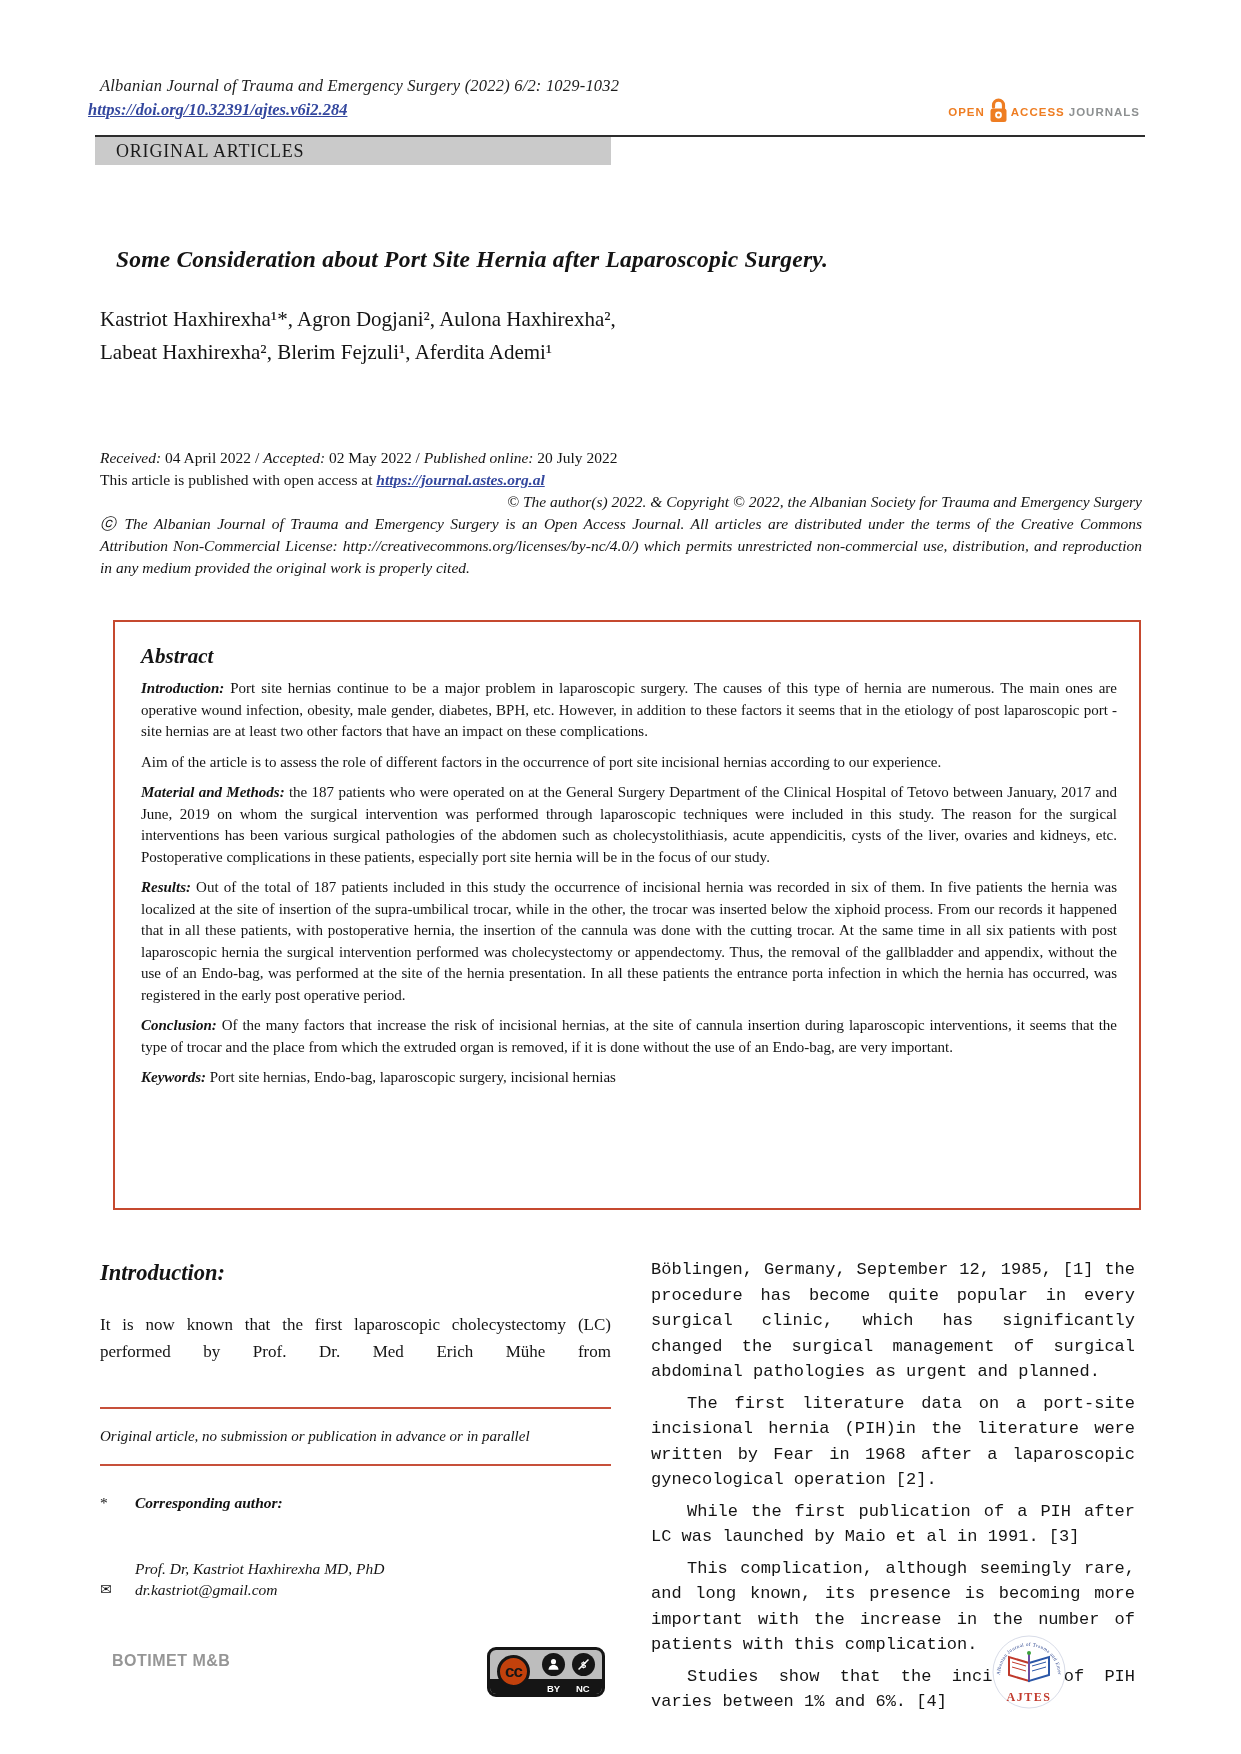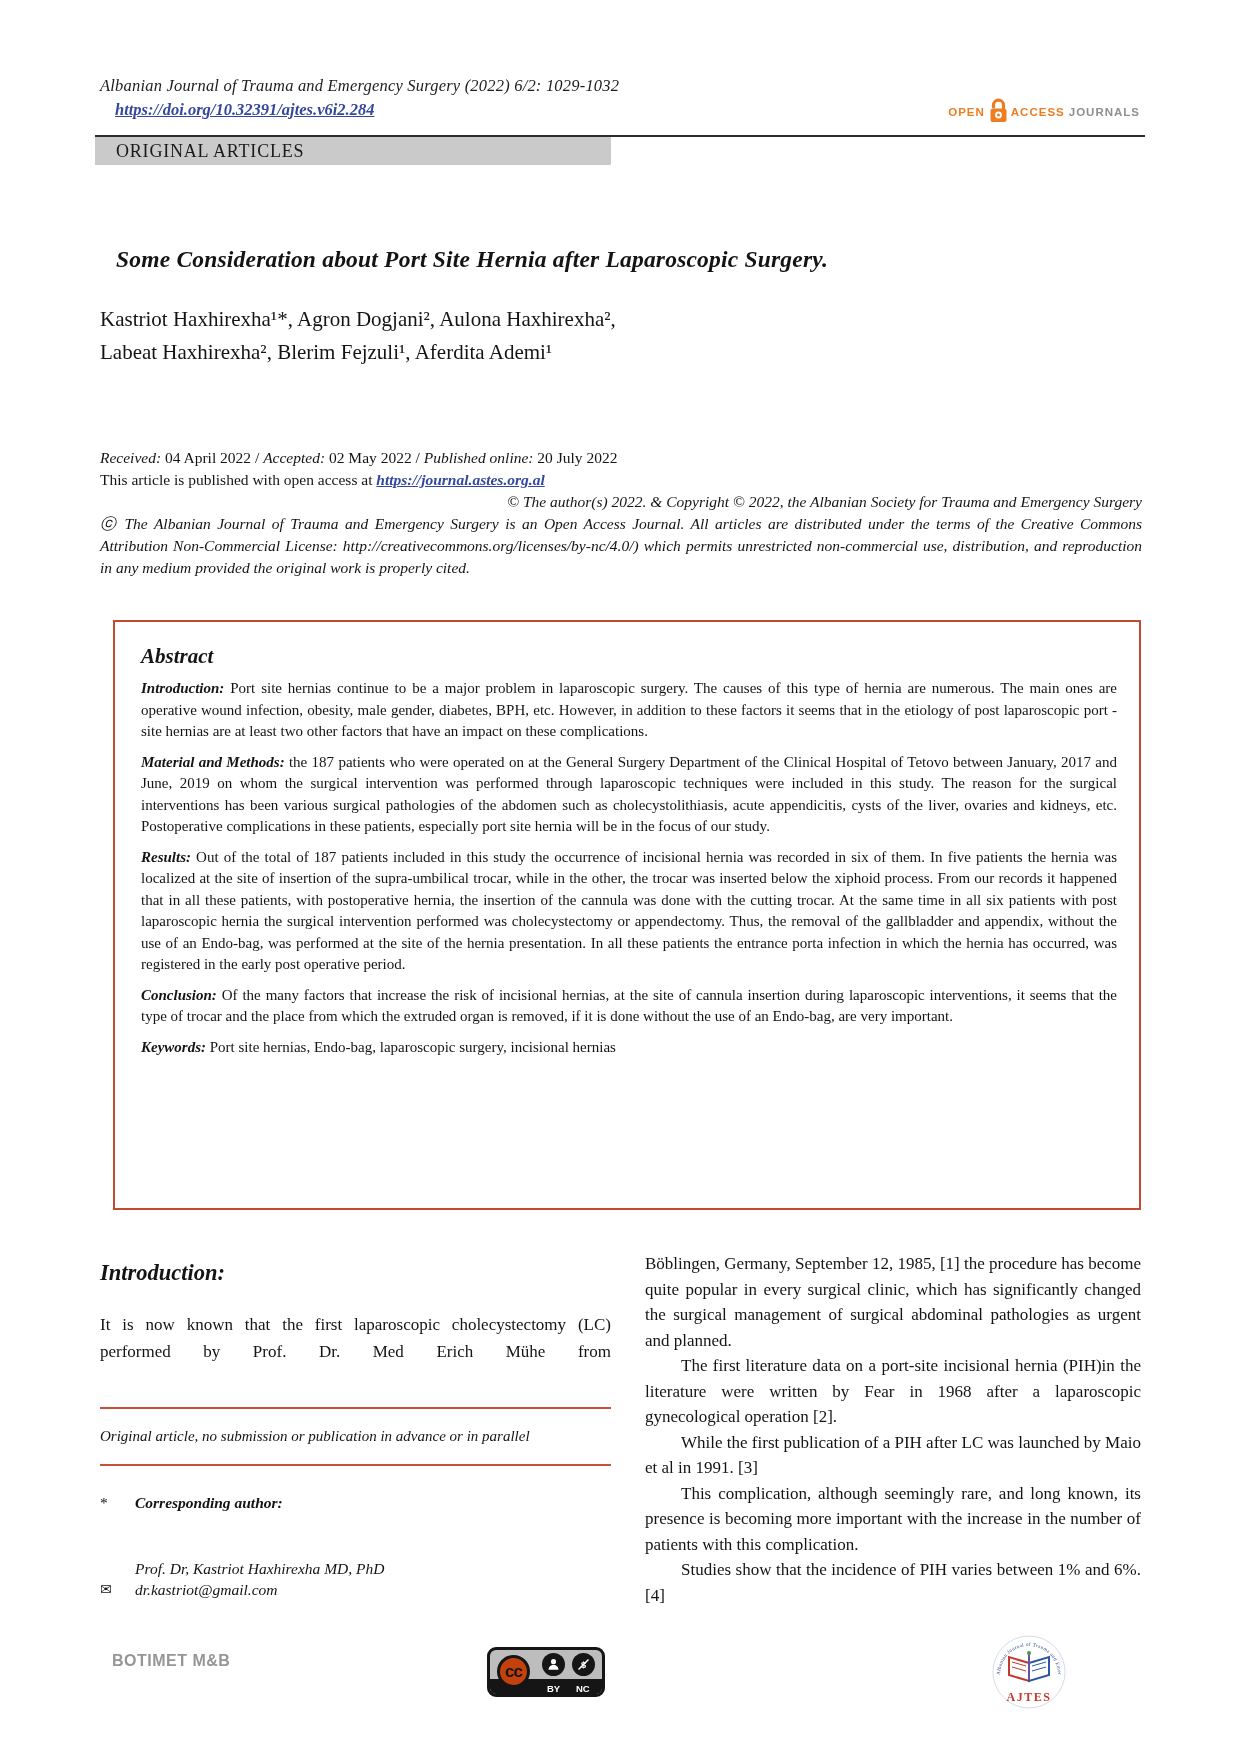--- a/index.html
+++ b/index.html
@@ -3,21 +3,21 @@
 <meta charset="utf-8">
 <style>
   html,body{margin:0;padding:0;background:#e8e8e8;}
   .page{position:relative;width:1241px;height:1754px;background:#ffffff;margin:0 auto;
         font-family:"Liberation Serif",serif;color:#141414;overflow:hidden;}
   .abs{position:absolute;}
   .it{font-style:italic;text-align:right;}
 
   
   .hdr-journal{left:100px;top:76px;font-style:italic;font-size:16.5px;color:#1d1d1d;letter-spacing:.2px;}
-  .hdr-doi{left:115px;top:100px;font-size:16.5px;font-weight:bold;font-style:italic;
+  .hdr-doi{left:88px;top:100px;font-size:16.5px;font-weight:bold;font-style:italic;
            color:#33479e;text-decoration:underline;cursor:pointer;}
   .hrule{left:95px;top:135px;width:1050px;border-top:2.5px solid #2d2d2d;}
   .section-bar{left:95px;top:137px;width:495px;height:28px;background:#cacaca;
                font-size:18px;line-height:29px;padding-left:21px;letter-spacing:.8px;color:#1a1a1a;}
   .oa-logo{top:98px;left:930px;width:210px;display:flex;align-items:center;justify-content:flex-end;
            font-family:"Liberation Sans",sans-serif;font-size:11.5px;font-weight:bold;letter-spacing:1px;}
   .oa-open,.oa-access{color:#ee7d22;}
   .oa-journals{color:#8d9091;margin-left:4px;font-weight:bold;}
   .oa-lock{margin:0 3px 0 4px;}
 
@@ -48,21 +48,21 @@
   .rl2{margin-top:13px;}
   .orig-note{font-style:italic;font-size:15px;margin-top:19px;margin-bottom:19px;}
   .corr{margin-top:26px;font-size:15.5px;line-height:21px;}
   .corr-row{display:flex;}
   .corr-star{width:35px;flex:0 0 35px;}
   .corr-label{font-weight:bold;font-style:italic;}
   .corr-name{font-style:italic;margin-top:45px;}
   .mail-icon{font-family:"DejaVu Sans",sans-serif;font-style:normal;font-size:14px;}
   .email{font-style:italic;cursor:pointer;}
   .affil{margin-top:20px;font-style:italic;font-size:15px;line-height:21px;}
-  .col-right p{font-size:17px;line-height:25.5px;text-align:justify;margin:0;}
+  .col-right p{font-size:17px;line-height:25.5px;text-align:justify;margin:6px;font-family:Liberation Mono, monospace;}
   .col-right p.ind{text-indent:36px;}
 
   
   .publisher{left:112px;top:1652px;font-family:"Liberation Sans",sans-serif;font-weight:bold;
              font-size:16px;color:#969696;letter-spacing:.5px;text-transform:uppercase;}
   .cc-badge{left:487px;top:1647px;width:112px;height:44px;border:3px solid #151515;border-radius:9px;
             background:#bdbdbd;overflow:hidden;cursor:pointer;}
   .cc-strip{position:absolute;bottom:0;left:0;width:100%;height:15px;background:#151515;}
   .cc-circle{position:absolute;left:7px;top:5px;width:27px;height:27px;border-radius:50%;
              background:#c2410c;border:3.5px solid #151515;color:#151515;
@@ -112,20 +112,21 @@
   <div class="abs meta">
     <div><span class="it">Received:</span><span> 04 April 2022 / </span><span class="it">Accepted:</span><span> 02 May 2022 / </span><span class="it">Published online:</span><span> 20 July 2022</span></div>
     <div><span>This article is published with open access at </span><a>https://journal.astes.org.al</a></div>
     <div class="it">© The author(s) 2022. &amp; Copyright © 2022, the Albanian Society for Trauma and Emergency Surgery</div>
     <div class="meta-para">ⓒ The Albanian Journal of Trauma and Emergency Surgery is an Open Access Journal. All articles are distributed under the terms of the Creative Commons Attribution Non-Commercial License: http://creativecommons.org/licenses/by-nc/4.0/) which permits unrestricted non-commercial use, distribution, and reproduction in any medium provided the original work is properly cited.</div>
   </div>
 
   <div class="abs abstract-box">
     <div class="abstract-heading">Abstract</div>
     <p><span class="lbl">Introduction:</span> <span>Port site hernias continue to be a major problem in laparoscopic surgery. The causes of this type of hernia are numerous. The main ones are operative wound infection, obesity, male gender, diabetes, BPH, etc. However, in addition to these factors it seems that in the etiology of post laparoscopic port - site hernias are at least two other factors that have an impact on these complications.</span></p>
+    <p><span>Aim of the article is to assess the role of different factors in the occurrence of port site incisional hernias according to our experience.</span></p>
     <p><span class="lbl">Material and Methods:</span> <span>the 187 patients who were operated on at the General Surgery Department of the Clinical Hospital of Tetovo between January, 2017 and June, 2019 on whom the surgical intervention was performed through laparoscopic techniques were included in this study. The reason for the surgical interventions has been various surgical pathologies of the abdomen such as cholecystolithiasis, acute appendicitis, cysts of the liver, ovaries and kidneys, etc. Postoperative complications in these patients, especially port site hernia will be in the focus of our study.</span></p>
     <p><span class="lbl">Results:</span> <span>Out of the total of 187 patients included in this study the occurrence of incisional hernia was recorded in six of them. In five patients the hernia was localized at the site of insertion of the supra-umbilical trocar, while in the other, the trocar was inserted below the xiphoid process. From our records it happened that in all these patients, with postoperative hernia, the insertion of the cannula was done with the cutting trocar. At the same time in all six patients with post laparoscopic hernia the surgical intervention performed was cholecystectomy or appendectomy. Thus, the removal of the gallbladder and appendix, without the use of an Endo-bag, was performed at the site of the hernia presentation. In all these patients the entrance porta infection in which the hernia has occurred, was registered in the early post operative period.</span></p>
     <p><span class="lbl">Conclusion:</span> <span>Of the many factors that increase the risk of incisional hernias, at the site of cannula insertion during laparoscopic interventions, it seems that the type of trocar and the place from which the extruded organ is removed, if it is done without the use of an Endo-bag, are very important.</span></p>
     <p><span class="lbl">Keywords:</span> <span>Port site hernias, Endo-bag, laparoscopic surgery, incisional hernias</span></p>
   </div>
 
   <div class="abs col-left">
     <h2 class="intro-heading">Introduction:</h2>
     <p class="intro-para">It is now known that the first laparoscopic cholecystectomy (LC) performed by Prof. Dr. Med Erich Mühe from</p>
     <div class="redline rl1"></div>

